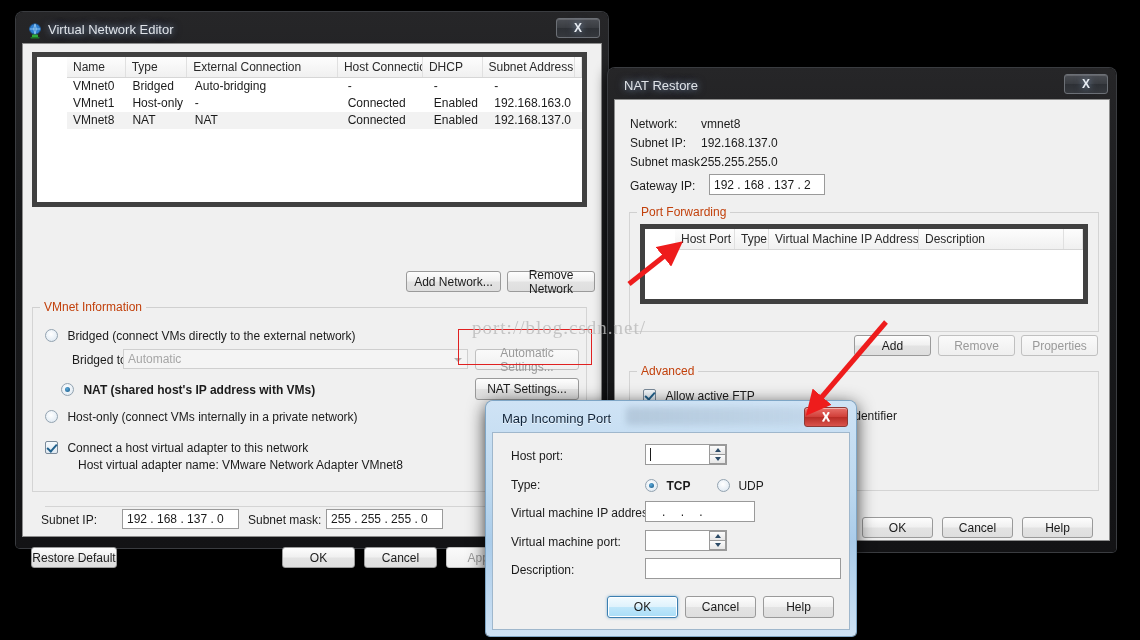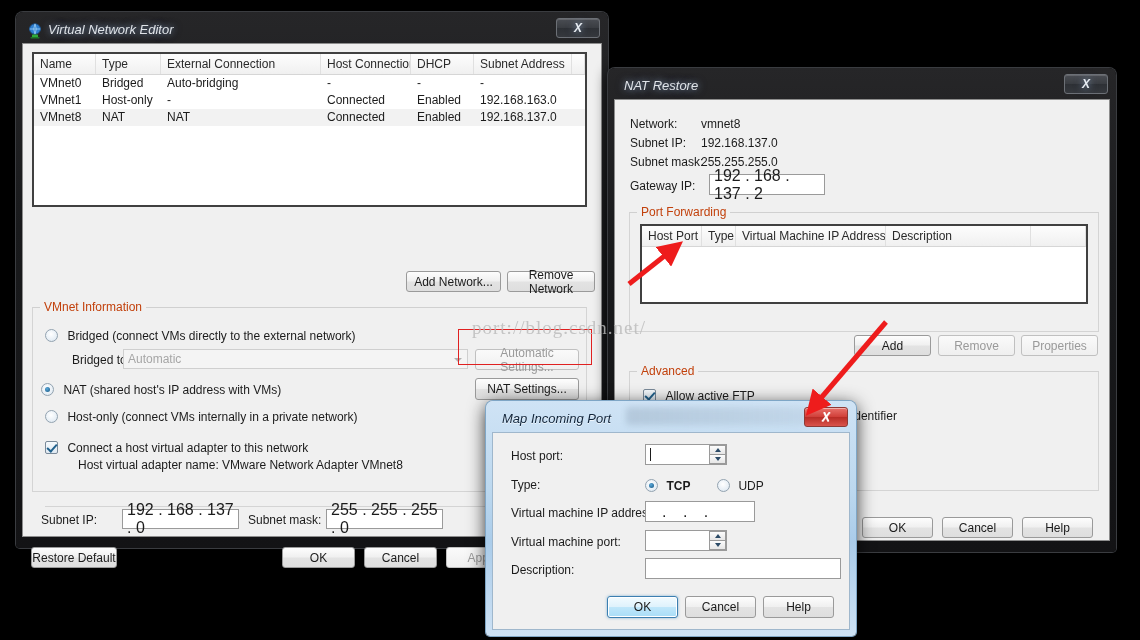--- a/index.html
+++ b/index.html
@@ -22,21 +22,20 @@
   }
   .win-title {
     height: 26px;
     position: relative;
     color: #dfe3e8;
     font-size: 13px;
     line-height: 26px;
     padding-left: 26px;
     text-shadow: 0 0 6px rgba(120,140,170,.85), 0 0 10px rgba(120,140,170,.6);
     white-space: nowrap;
-    font-style: italic;
   }
   .win-title.no-icon { padding-left: 10px; }
   .win-close {
     position: absolute; top: 1px; right: 2px;
     width: 44px; height: 20px;
     border-radius: 3px;
     border: 1px solid #6c7076;
     background: linear-gradient(180deg,#4a4d53 0%,#3a3d42 48%,#2d3035 50%,#35383d 100%);
     color: #e8edf3; font-size: 12px; font-weight: bold;
     text-align: center; line-height: 19px;
@@ -61,21 +60,21 @@
   }
   .btn.disabled { color: #9a9a9a; border-color: #c0c0c0;
     background: linear-gradient(180deg,#fafafa,#efefef); }
   .btn.default {
     border: 1px solid #3c7fb1;
     box-shadow: inset 0 0 0 1px #fff, 0 0 3px rgba(60,140,190,.6);
     background: linear-gradient(180deg,#f2fbff 0%,#dff2fc 48%,#bee6fa 52%,#a9ddf7 100%);
   }
   .txt {
     background: #fff; border: 1px solid #9a9a9a;
-    font-size: 16px; color: #1b1b1b;
+    font-size: 12px; color: #1b1b1b;
     display: flex; align-items: center;
     padding: 0 4px;
   }
   .group {
     position: absolute;
     border: 1px solid #d4d4d4;
     border-top-color: #d0d0d0;
   }
   .group > .group-title {
     position: absolute; top: -8px; left: 7px;
@@ -115,21 +114,21 @@
   .spin div:first-child { border-bottom: none; }
   .spin .ar {
     position: absolute; left: 50%; top: 50%; width: 0; height: 0;
     transform: translate(-50%,-50%);
     border-left: 3px solid transparent; border-right: 3px solid transparent;
   }
   .spin .up { border-bottom: 4px solid #2b4a66; }
   .spin .dn { border-top: 4px solid #2b4a66; }
 
   
-  .tbl { background:#fff; border:2px solid #404040; position:absolute; overflow:hidden; }
+  .tbl { background:#fff; border:5px solid #404040; position:absolute; overflow:hidden;padding-left:30px; }
   .tbl-head { display:flex; height:21px; background:linear-gradient(180deg,#fdfdfd,#f0f0f0);
               border-bottom:1px solid #d6d6d6; }
   .tbl-head div { font-size:12px; color:#2a2a2a; line-height:20px; padding-left:6px;
                   border-right:1px solid #e0e0e0; white-space:nowrap; overflow:hidden; }
   .tbl-row { display:flex; height:17px; }
   .tbl-row.sel { background:#f2f2f2; }
   .tbl-row div { font-size:12px; color:#1b1b1b; line-height:17px; padding-left:6px;
                  white-space:nowrap; overflow:hidden; }
 
   
@@ -216,21 +215,21 @@
         <div style="position:absolute; left:90px; top:41px; width:345px; height:20px;
                     background:#f4f4f4; border:1px solid #cfcfcf; display:flex; align-items:center;
                     padding-left:4px; font-size:12px; color:#a6a6a6;">
           <span>Automatic</span>
           <span style="position:absolute;right:5px;top:8px;width:0;height:0;
                        border-left:4px solid transparent;border-right:4px solid transparent;
                        border-top:4px solid #b0b0b0;"></span>
         </div>
         <div class="btn disabled" style="position:absolute; left:442px; top:41px; width:104px; height:21px;">Automatic Settings...</div>
 
-        <div style="position:absolute; left:8px; top:72px;">
+        <div style="position:absolute; left:28px; top:72px;font-weight:bold;">
           <span class="rad on"></span>
           <span class="lbl" style="margin-left:5px;">NAT (shared host's IP address with VMs)</span>
         </div>
         <div class="btn" style="position:absolute; left:442px; top:70px; width:104px; height:22px;">NAT Settings...</div>
 
         <div style="position:absolute; left:12px; top:99px;">
           <span class="rad"></span>
           <span class="lbl" style="margin-left:5px;">Host-only (connect VMs internally in a private network)</span>
         </div>
 

